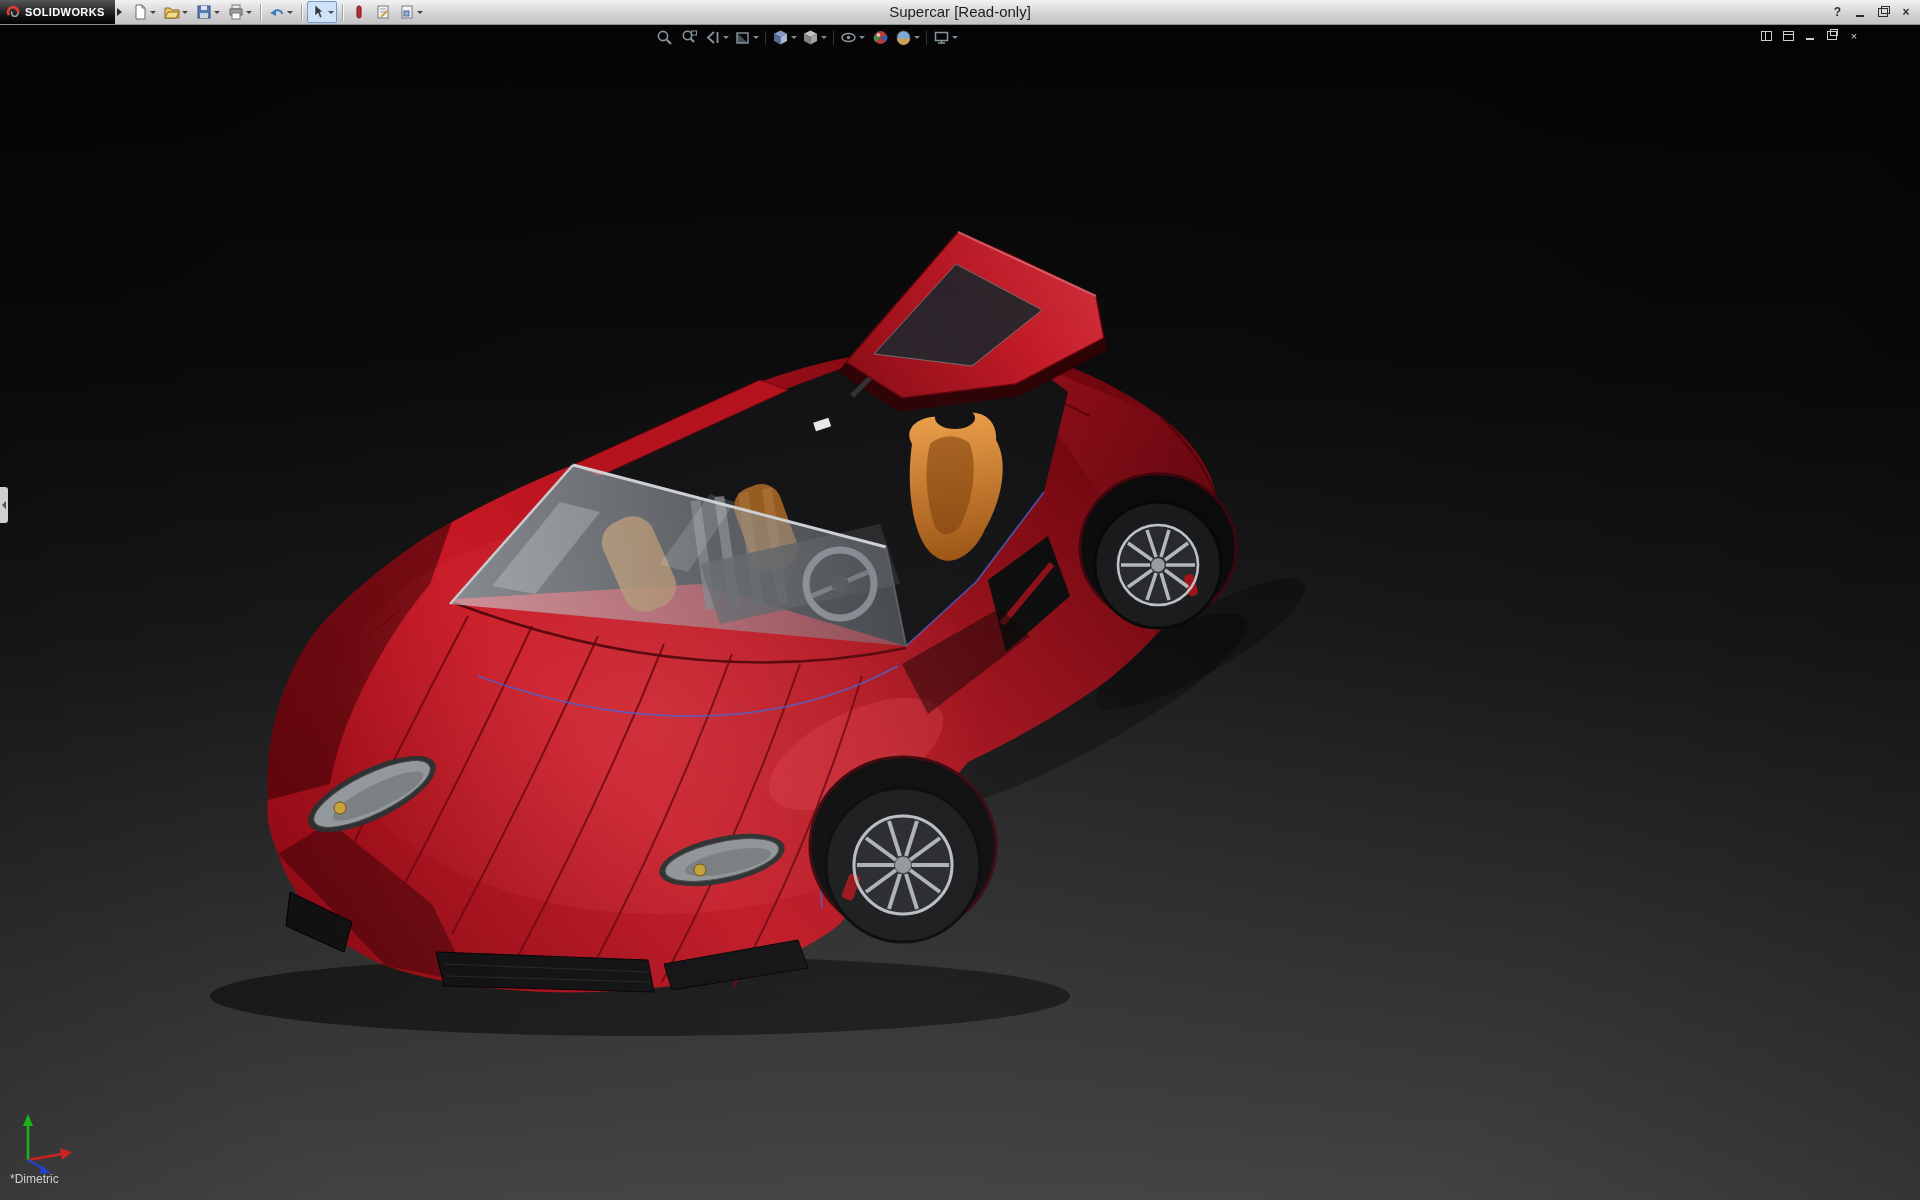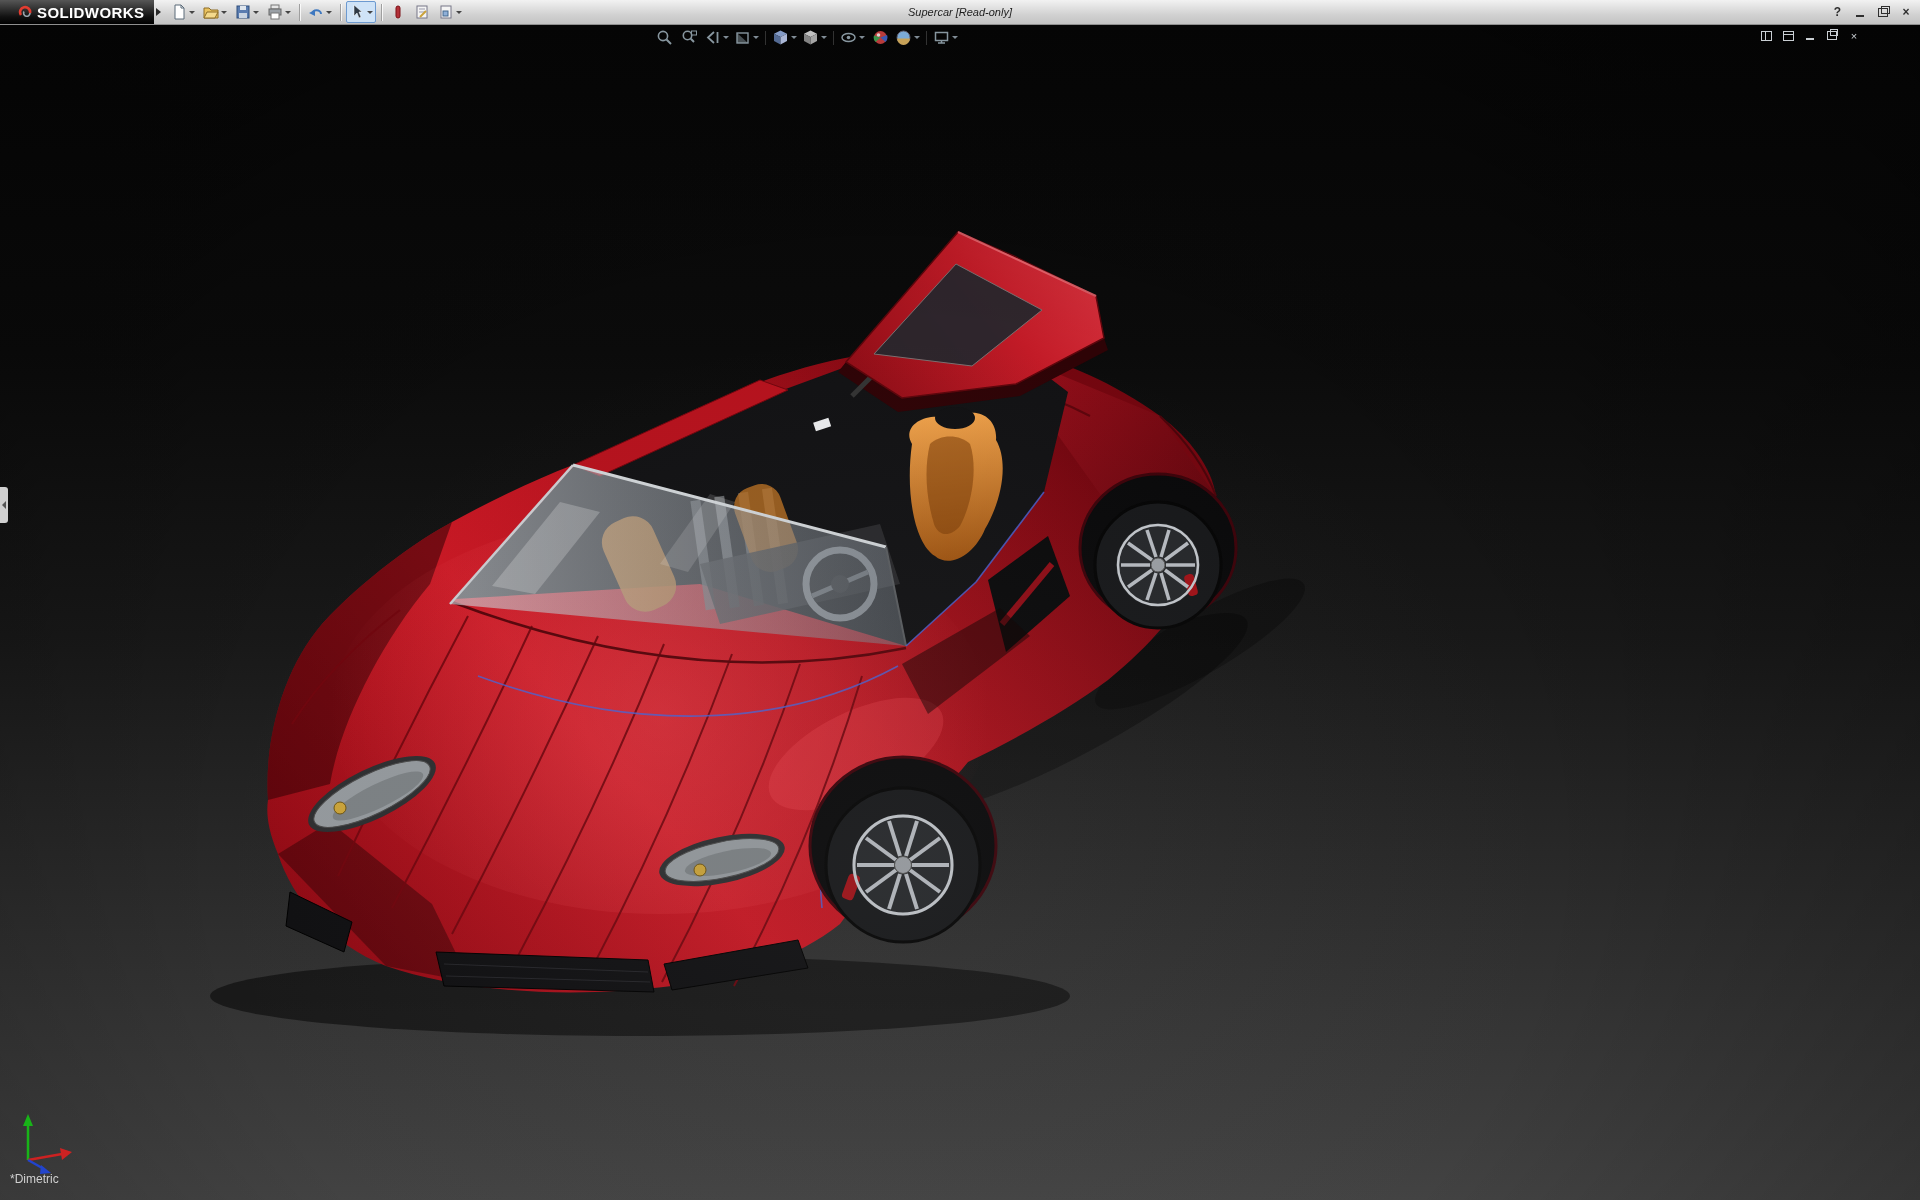--- a/index.html
+++ b/index.html
@@ -2,36 +2,36 @@
 <html><head>
 <meta charset="utf-8">
 <style>
   html,body{margin:0;padding:0;}
   body{width:1920px;height:1200px;overflow:hidden;font-family:"Liberation Sans",sans-serif;background:#000;position:relative;}
 
   
   .titlebar{position:absolute;top:0;left:0;width:1920px;height:24px;
     background:linear-gradient(#f2f2f2,#d2d2d2 60%,#c3c3c3);
     border-bottom:1px solid #8f8f8f;display:flex;align-items:center;z-index:30;}
-  .logo{height:24px;display:flex;align-items:center;gap:4px;padding:0 10px 0 18px;
+  .logo{height:24px;display:flex;align-items:center;gap:4px;padding:0 10px 0 6px;
     background:linear-gradient(#565656,#111 70%,#000);color:#fff;
-    font-size:15px;font-weight:bold;font-style:italic;letter-spacing:.4px;cursor:default;}
+    font-size:11px;font-weight:bold;font-style:italic;letter-spacing:.4px;cursor:default;}
   .logo .lt{font-style:normal;}
   .expand-arrow{width:0;height:0;border-top:4px solid transparent;border-bottom:4px solid transparent;
     border-left:5px solid #2a2a2a;margin:0 6px 0 2px;}
   .tb-group{display:flex;align-items:center;height:24px;}
   .tb-btn{height:20px;display:flex;align-items:center;justify-content:center;padding:0 2px;
     border:1px solid transparent;border-radius:2px;margin:0 1px;}
   .tb-btn.pressed{background:#cfe3f7;border-color:#6d9ad0;}
   .tb-btn svg{display:block;}
   .caret{width:0;height:0;border-left:3px solid transparent;border-right:3px solid transparent;
     border-top:3px solid #444;margin-left:2px;}
   .sep{width:1px;height:17px;background:#9f9f9f;box-shadow:1px 0 0 rgba(255,255,255,.8);margin:0 4px;}
   .title-text{position:absolute;left:50%;transform:translateX(-50%);top:0;height:24px;line-height:24px;
-    font-size:11px;color:#1d1d1d;white-space:nowrap;font-style:italic;}
+    font-size:15px;color:#1d1d1d;white-space:nowrap;}
   .win-controls{position:absolute;right:4px;top:0;height:24px;display:flex;align-items:center;gap:3px;}
   .win-btn{width:20px;height:17px;display:flex;align-items:center;justify-content:center;
     color:#2e2e2e;font-size:12px;font-weight:bold;border-radius:2px;}
   .help-glyph{font-size:12px;font-weight:bold;color:#2e2e2e;margin-right:6px;}
   .min-bar{width:8px;height:2px;background:#2e2e2e;margin-top:8px;}
   .restore-box{width:8px;height:7px;border:1px solid #2e2e2e;position:relative;background:transparent;}
   .restore-box:before{content:"";position:absolute;left:2px;top:-3px;width:7px;height:6px;border:1px solid #2e2e2e;}
 
   
   .viewport{position:absolute;top:24px;left:0;width:1920px;height:1176px;

